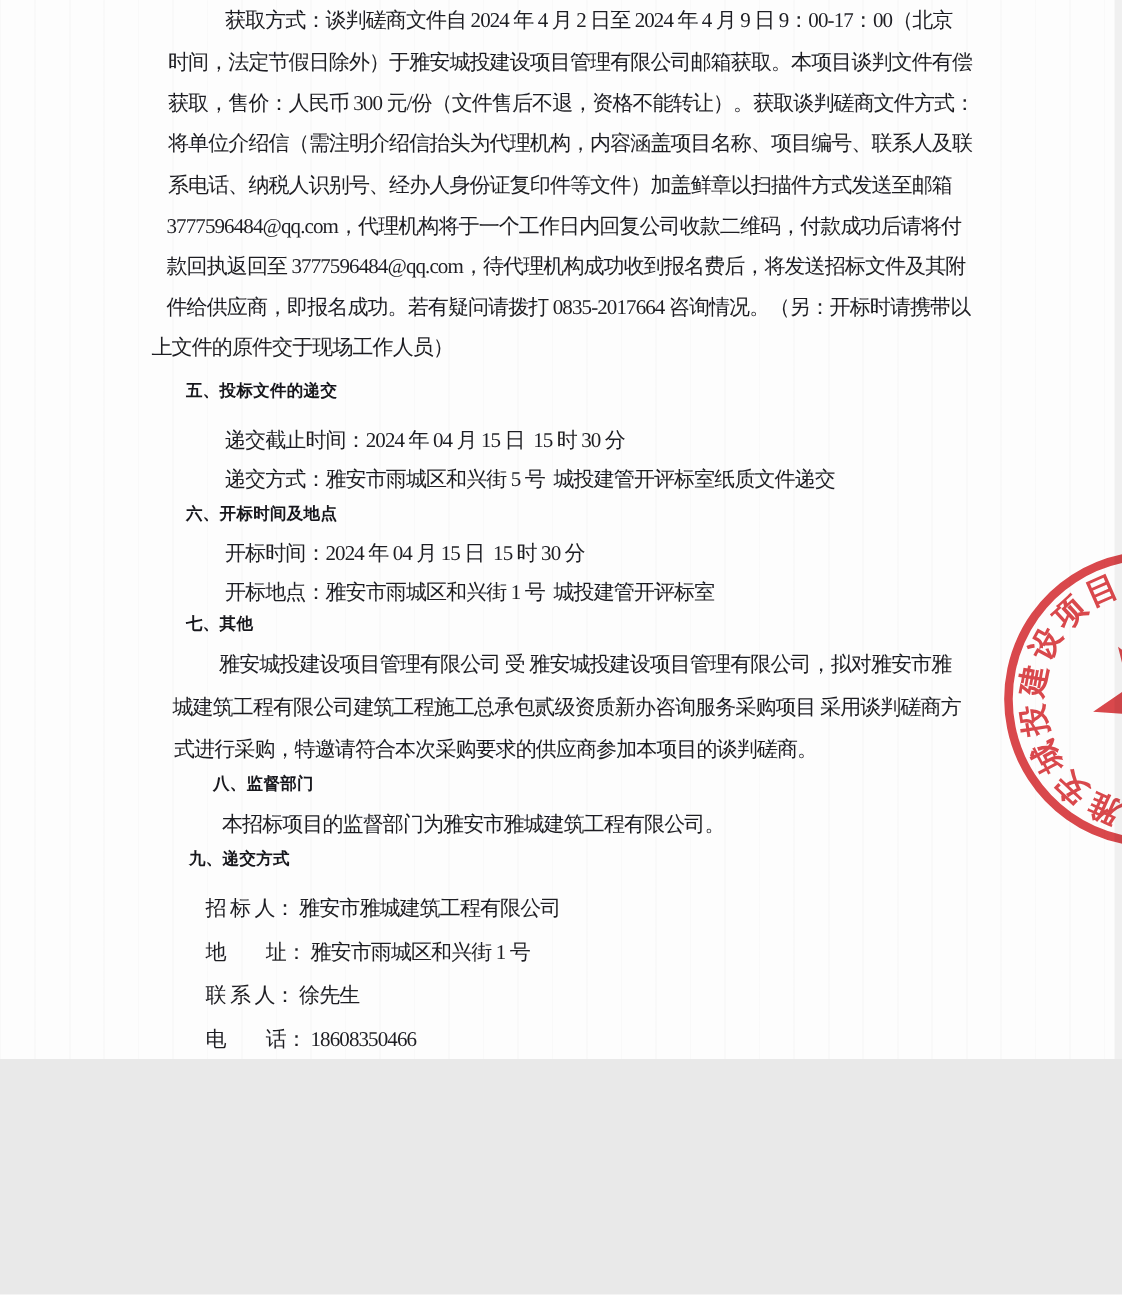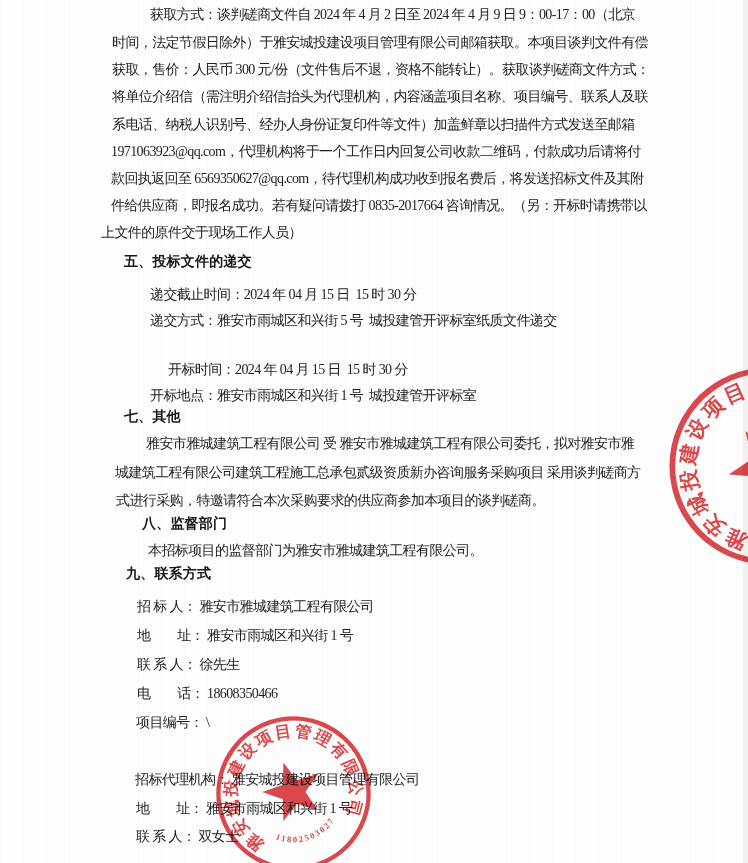--- a/index.html
+++ b/index.html
@@ -1,63 +1,64 @@
 <!DOCTYPE html>
 <html><head>
 <meta charset="utf-8">
 <style>
   html,body{margin:0;padding:0;}
   body{width:748px;height:863px;background:#e9e9e9;}
   .page{
-    position:relative;width:748px;height:863px;overflow:hidden;
+    position:relative;width:748px;height:706px;overflow:hidden;
     background:#fdfdfd;
     background-image:repeating-linear-gradient(90deg, rgba(0,0,0,0.015) 0 1px, transparent 1px 23px);
     font-family:"Liberation Serif","DejaVu Serif",serif;
     color:#1d1d22;
   }
   .page::after{content:"";position:absolute;top:0;right:0;width:5px;height:100%;background:rgba(0,0,0,0.05);}
   .line{position:absolute;white-space:pre;font-size:14px;letter-spacing:-0.6px;line-height:20px;}
-  .heading{font-family:"Liberation Sans","DejaVu Sans",sans-serif;font-weight:700;font-size:14px;letter-spacing:0.2px;color:#17171c;}
+  .heading{font-family:"Liberation Sans","DejaVu Sans",sans-serif;font-weight:700;font-size:11px;letter-spacing:0.2px;color:#17171c;}
   .lbl{white-space:pre;font-family:Liberation Serif, serif;}
   .val{white-space:pre;padding-left:3px;margin-top:23px;}
   .seal{position:absolute;mix-blend-mode:multiply;opacity:0.92;}
   .seal svg{display:block;}
   .seal-text{font-family:"Liberation Serif","DejaVu Serif",serif;font-weight:700;}
 </style>
 </head>
 <body>
 
 <div class="page">
 
   <div class="line" style="left:150px;top:5px">获取方式：谈判磋商文件自 2024 年 4 月 2 日至 2024 年 4 月 9 日 9：00-17：00（北京</div>
   <div class="line" style="left:112px;top:33px">时间，法定节假日除外）于雅安城投建设项目管理有限公司邮箱获取。本项目谈判文件有偿</div>
   <div class="line" style="left:112px;top:60px">获取，售价：人民币 300 元/份（文件售后不退，资格不能转让）。获取谈判磋商文件方式：</div>
   <div class="line" style="left:112px;top:115px">系电话、纳税人识别号、经办人身份证复印件等文件）加盖鲜章以扫描件方式发送至邮箱</div>
   <div class="line" style="left:112px;top:87px">将单位介绍信（需注明介绍信抬头为代理机构，内容涵盖项目名称、项目编号、联系人及联</div>
-  <div class="line" style="left:111px;top:142px">1971063923@qq.com，代理机构将于一个工作日内回复公司收款二维码，付款成功后请将付</div>
-  <div class="line" style="left:111px;top:169px">款回执返回至 6569350627@qq.com，待代理机构成功收到报名费后，将发送招标文件及其附</div>
+  <div class="line" style="left:111px;top:142px">3777596484@qq.com，代理机构将于一个工作日内回复公司收款二维码，付款成功后请将付</div>
+  <div class="line" style="left:111px;top:169px">款回执返回至 3777596484@qq.com，待代理机构成功收到报名费后，将发送招标文件及其附</div>
   <div class="line" style="left:111px;top:196px">件给供应商，即报名成功。若有疑问请拨打 0835-2017664 咨询情况。（另：开标时请携带以</div>
   <div class="line" style="left:101px;top:223px">上文件的原件交于现场工作人员）</div>
 
   <div class="line heading" style="left:124px;top:251px">五、投标文件的递交</div>
   <div class="line" style="left:150px;top:285px">递交截止时间：2024 年 04 月 15 日  15 时 30 分</div>
   <div class="line" style="left:150px;top:311px">递交方式：雅安市雨城区和兴街 5 号  城投建管开评标室纸质文件递交</div>
 
-  <div class="line" style="left:168px;top:360px">开标时间：2024 年 04 月 15 日  15 时 30 分</div>
+  <div class="line heading" style="left:124px;top:333px">六、开标时间及地点</div>
+  <div class="line" style="left:150px;top:360px">开标时间：2024 年 04 月 15 日  15 时 30 分</div>
   <div class="line" style="left:150px;top:386px">开标地点：雅安市雨城区和兴街 1 号  城投建管开评标室</div>
 
   <div class="line heading" style="left:124px;top:406px">七、其他</div>
-  <div class="line" style="left:146px;top:434px">雅安市雅城建筑工程有限公司 受 雅安市雅城建筑工程有限公司委托，拟对雅安市雅</div>
+  <div class="line" style="left:146px;top:434px">雅安城投建设项目管理有限公司 受 雅安城投建设项目管理有限公司，拟对雅安市雅</div>
   <div class="line" style="left:115px;top:463px">城建筑工程有限公司建筑工程施工总承包贰级资质新办咨询服务采购项目 采用谈判磋商方</div>
   <div class="line" style="left:116px;top:491px">式进行采购，特邀请符合本次采购要求的供应商参加本项目的谈判磋商。</div>
 
   <div class="line heading" style="left:142px;top:513px">八、监督部门</div>
   <div class="line" style="left:148px;top:541px">本招标项目的监督部门为雅安市雅城建筑工程有限公司。</div>
 
-  <div class="line heading" style="left:126px;top:563px">九、联系方式</div>
+  <div class="line heading" style="left:126px;top:563px">九、递交方式</div>
 
   <div class="line" style="left:137px;top:597px"><span class="lbl">招 标 人：</span><span class="val">雅安市雅城建筑工程有限公司</span></div>
   <div class="line" style="left:137px;top:626px"><span class="lbl">地　　址：</span><span class="val">雅安市雨城区和兴街 1 号</span></div>
   <div class="line" style="left:137px;top:655px"><span class="lbl">联 系 人：</span><span class="val">徐先生</span></div>
   <div class="line" style="left:137px;top:684px"><span class="lbl">电　　话：</span><span class="val">18608350466</span></div>
   <div class="line" style="left:136px;top:713px"><span class="lbl">项目编号：</span><span class="val">\</span></div>
 
   <div class="line" style="left:135px;top:770px"><span class="lbl">招标代理机构：</span><span class="val">雅安城投建设项目管理有限公司</span></div>
   <div class="line" style="left:136px;top:799px"><span class="lbl">地　　址：</span><span class="val">雅安市雨城区和兴街 1 号</span></div>
   <div class="line" style="left:136px;top:827px"><span class="lbl">联 系 人：</span><span class="val">双女士</span></div>

